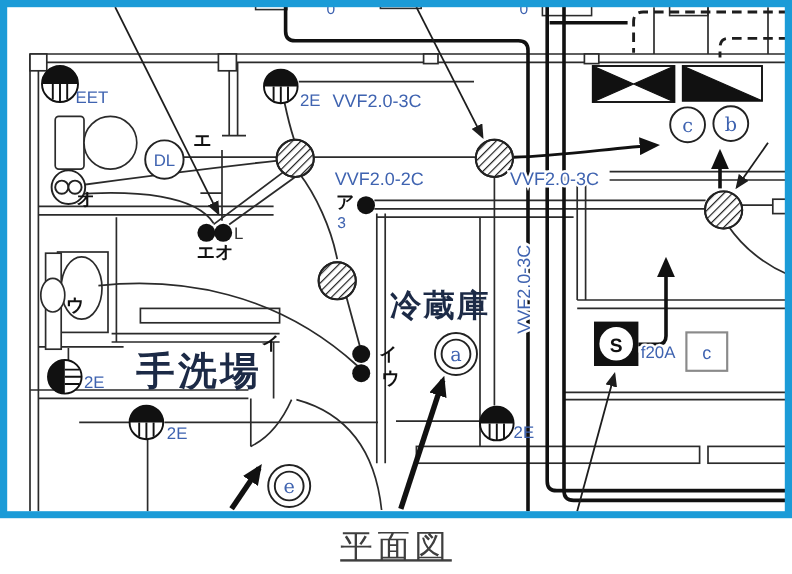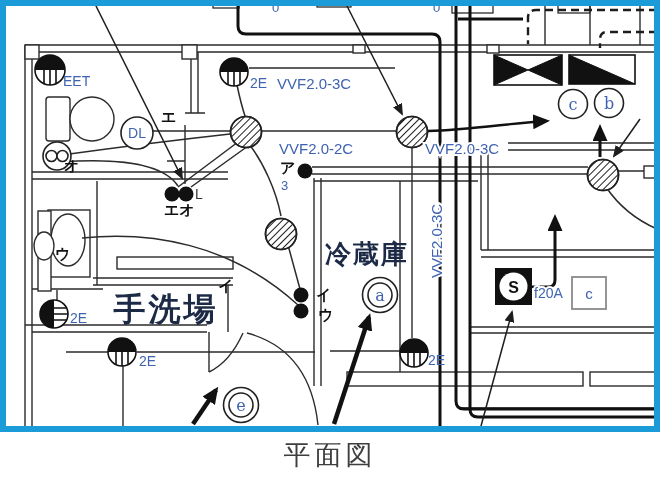--- a/index.html
+++ b/index.html
@@ -2,21 +2,21 @@
 <html><head>
 <meta charset="utf-8">
 <style>
   html,body{margin:0;padding:0;background:#fff;}
   .stage{position:relative;width:660px;height:478px;background:#fff;overflow:hidden;
          font-family:"Liberation Sans",sans-serif;}
   .frame{position:absolute;left:0;top:0;width:660px;height:432px;}
   .caption{position:absolute;left:0;top:432px;width:660px;height:46px;
            display:flex;align-items:center;justify-content:center;
            font-size:27px;color:#3e3e3e;letter-spacing:4px;
-           font-family:"Liberation Sans",sans-serif;}
+           font-family:"Liberation Sans",sans-serif;text-decoration:underline;}
   svg text{font-family:"Liberation Sans",sans-serif;}
   .lbl{fill:#3f63b0;font-size:14px;}
   .lblc{fill:#3f63b0;font-size:15px;}
   .kana{fill:#111;font-size:15px;font-weight:700;}
   .serifm{fill:#3f63b0;font-size:16px;font-family:"DejaVu Serif","Liberation Serif",serif;}
   .halo{stroke:#fff;stroke-width:4px;paint-order:stroke;}
   .room{fill:#1c2a46;font-weight:600;}
 </style>
 </head>
 <body>

